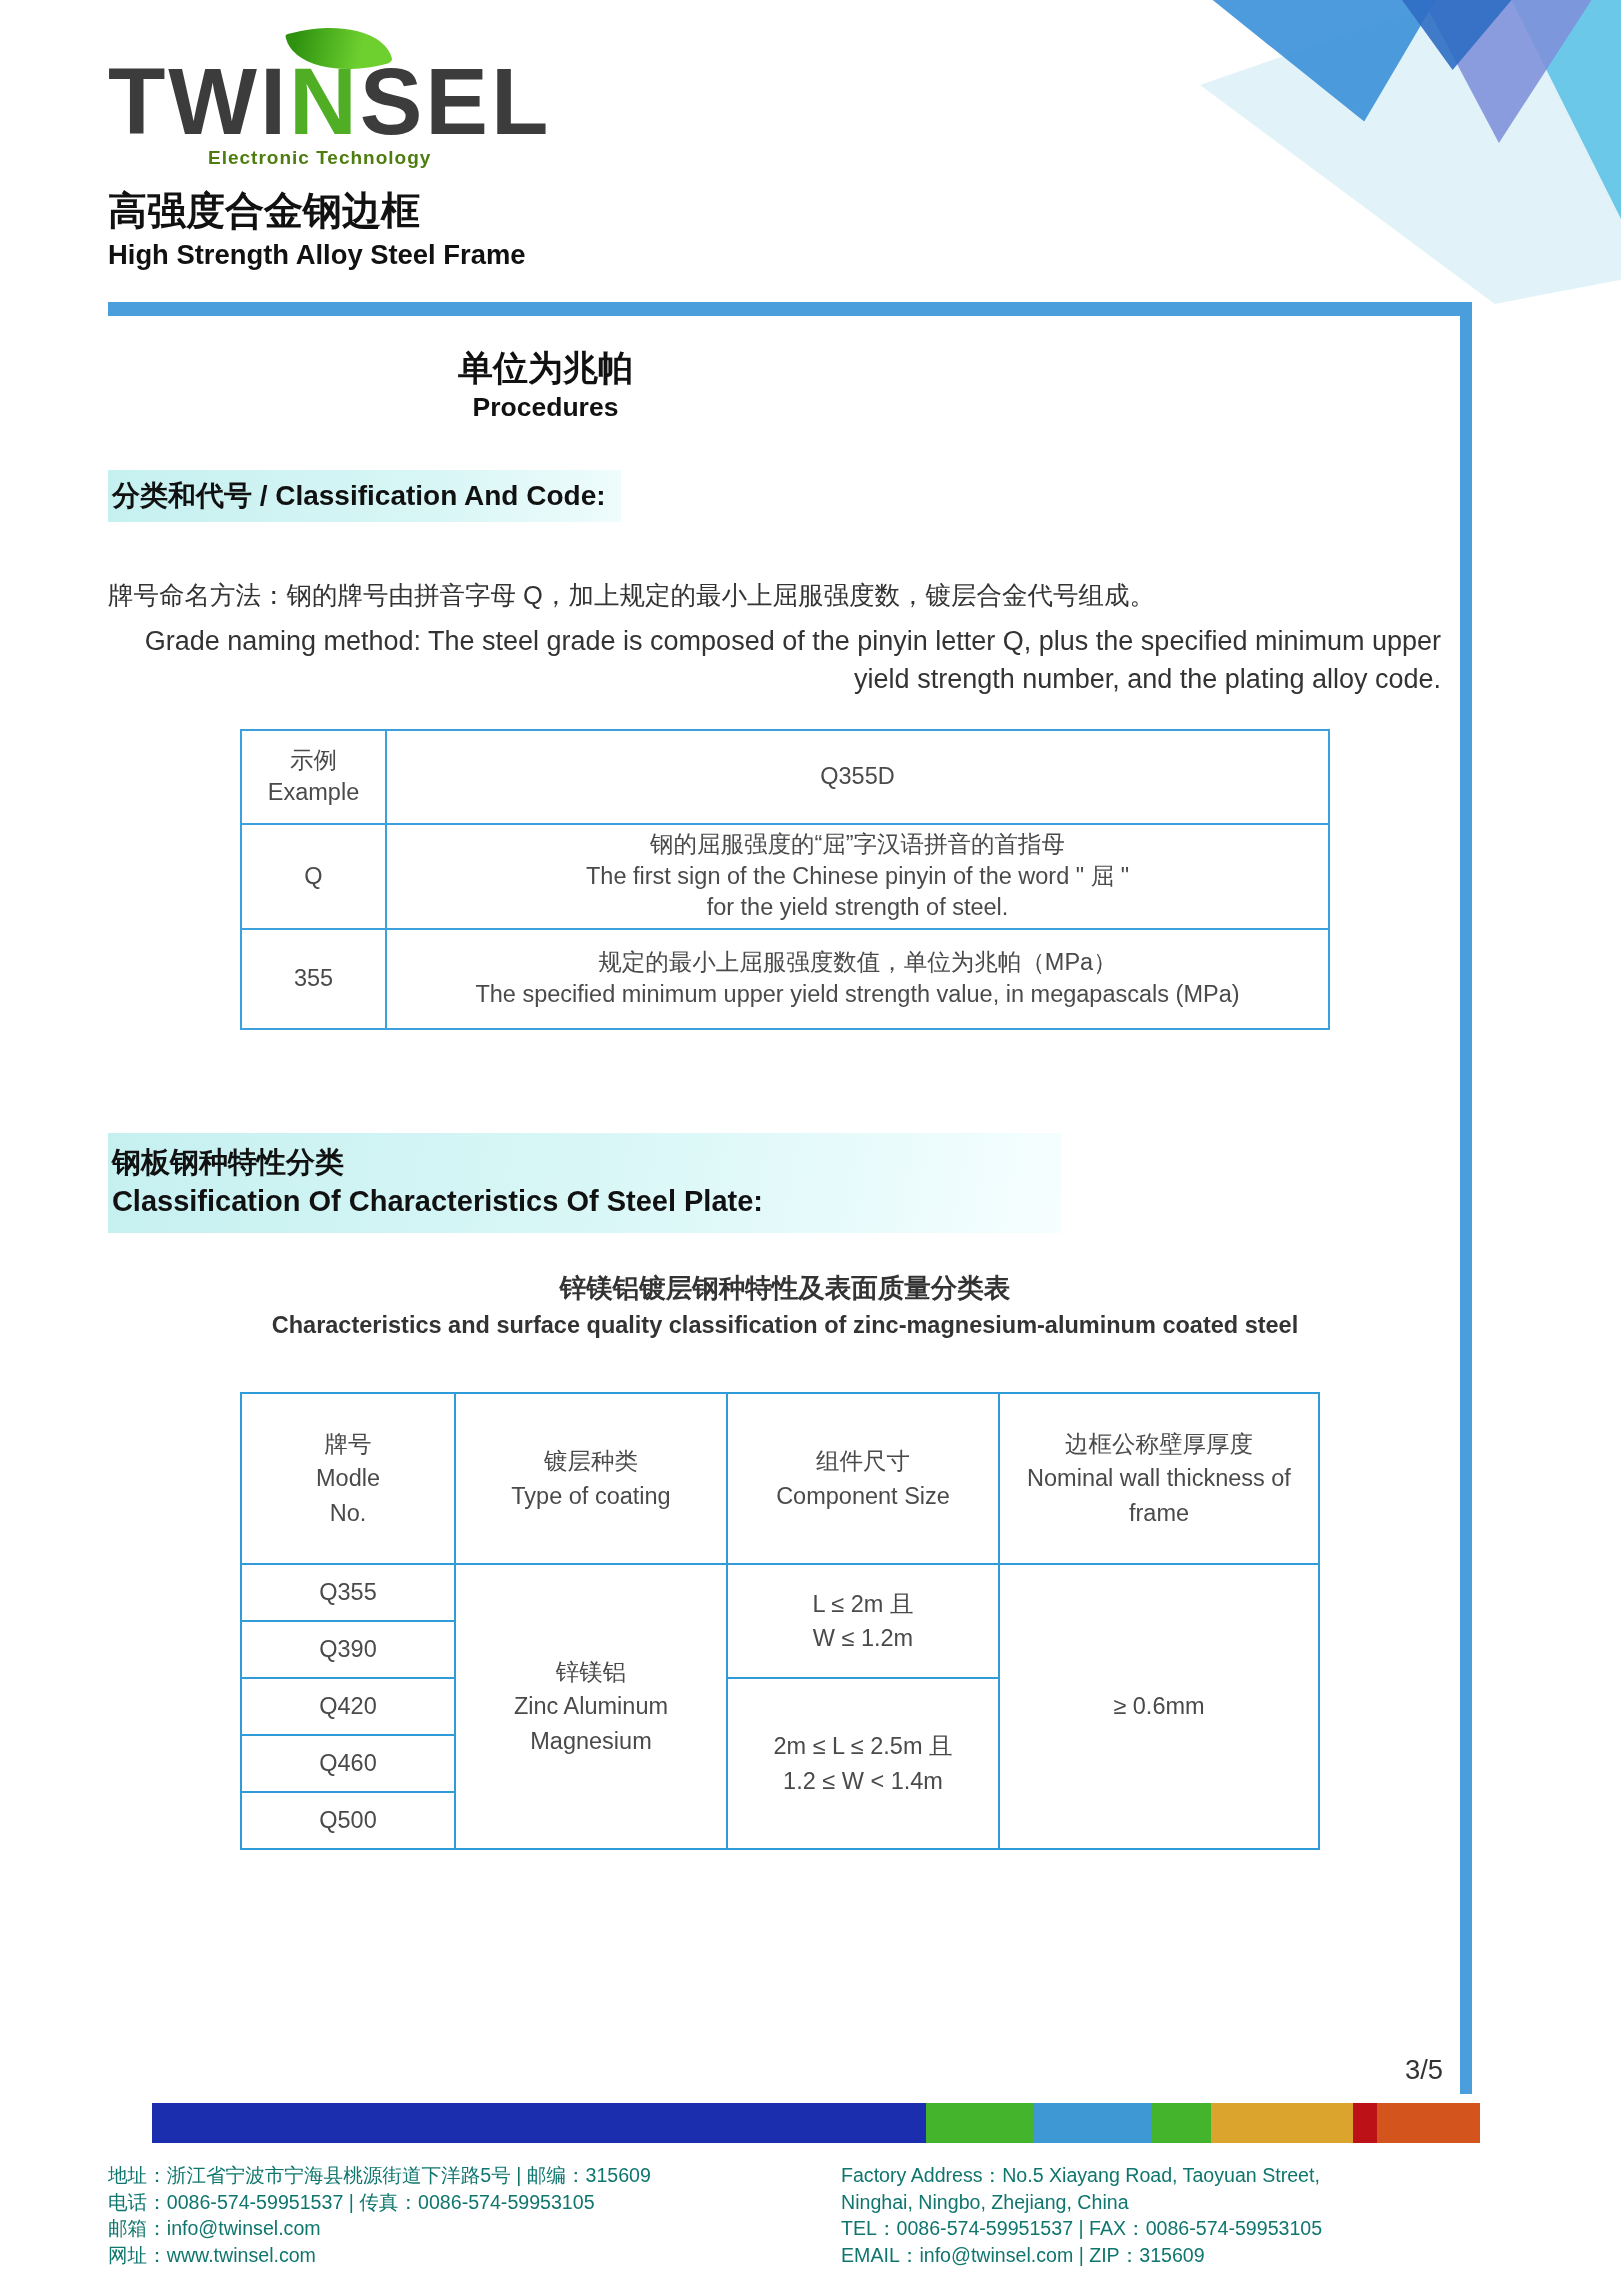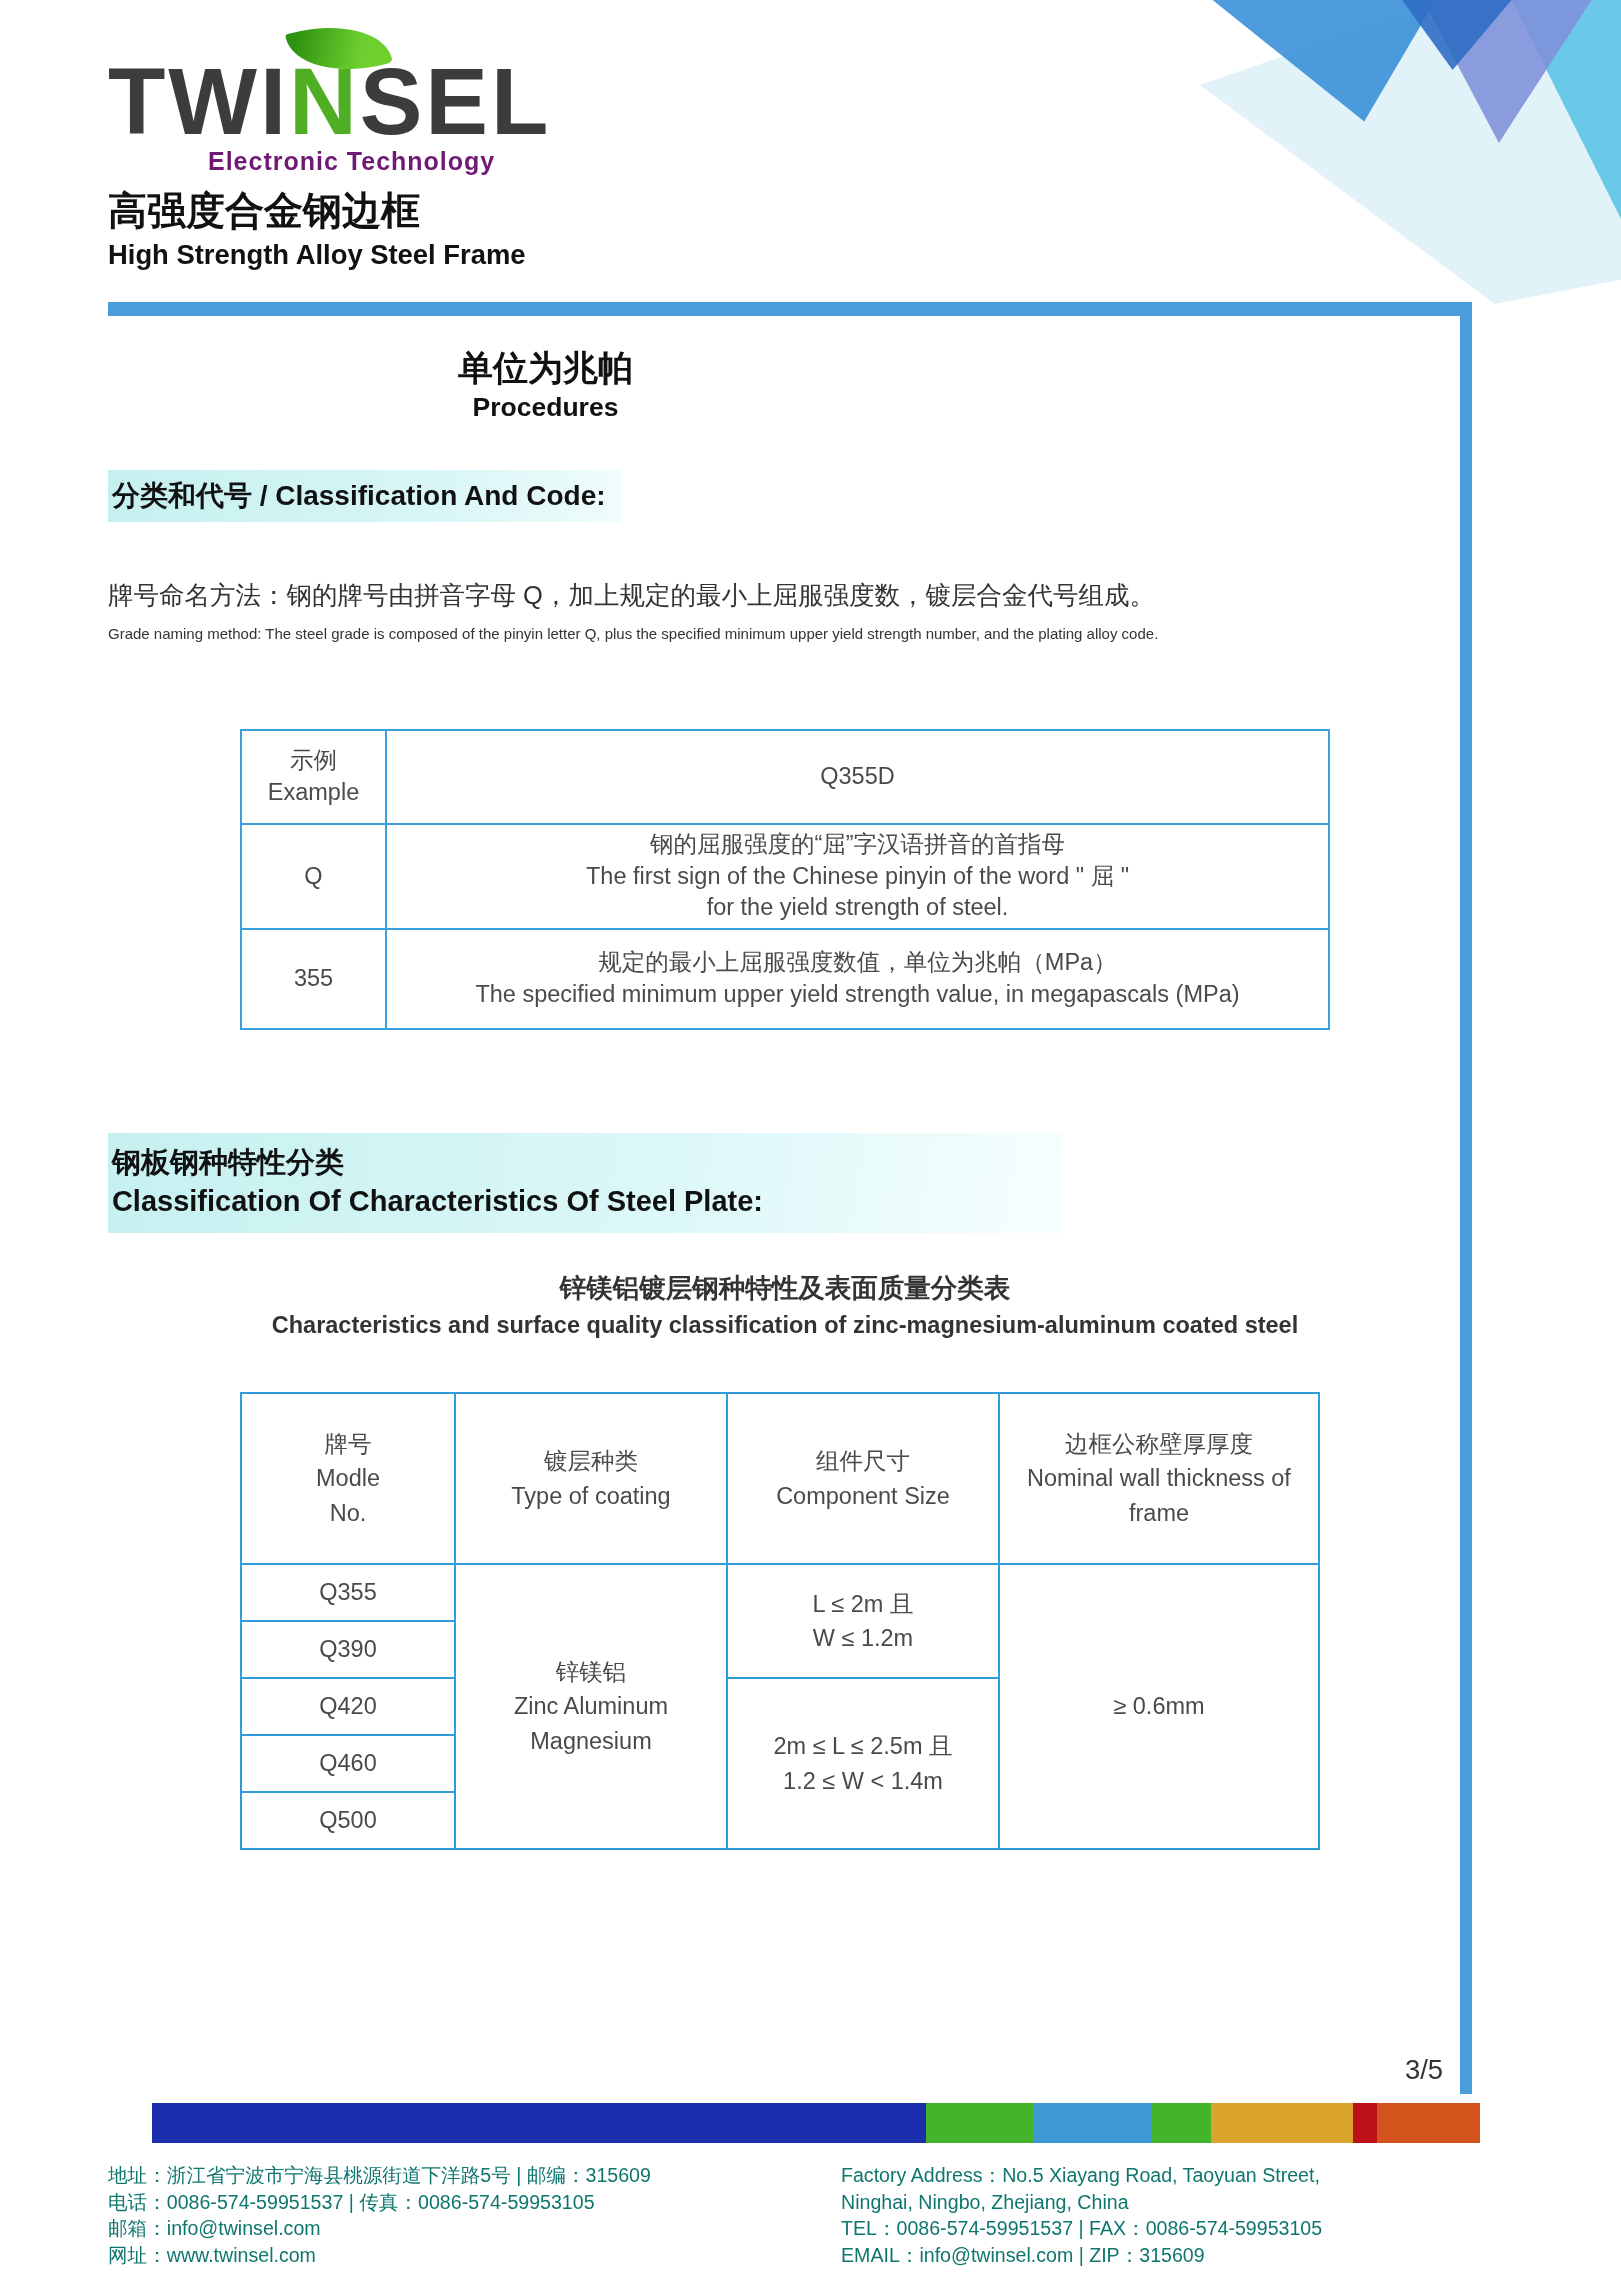--- a/index.html
+++ b/index.html
@@ -18,41 +18,41 @@
   .tri-steel  { background:#3e92d9; opacity:.92; clip-path:polygon(3% 0, 56% 0, 39% 40%); }
   .tri-navy   { background:#2f6ec4; opacity:.9;  clip-path:polygon(48% 0, 74% 0, 60% 23%); }
 
   
   .logo { position:absolute; left:108px; top:27.4px; width:470px; height:147px; }
   .logo-text { position:absolute; left:0; top:27.4px; font-size:94px; line-height:1; font-weight:bold; color:#3c3c3c; letter-spacing:2.9px; }
   .logo-n { color:#4fae24; }
   .leaf { position:absolute; left:182px; top:-5.9px; width:98px; height:53px; z-index:2;
           background:linear-gradient(115deg,#2e9210 10%,#6ed02f 70%);
           border-radius:4% 100% 8% 100%; transform:rotate(-14deg); }
-  .tagline { position:absolute; left:100px; top:120px; font-size:25px; font-weight:bold; color:#701a75; letter-spacing:1px; }
+  .tagline { position:absolute; left:100px; top:120px; font-size:19px; font-weight:bold; color:#4d7c0f; letter-spacing:1px; }
 
   
   .title-zh { left:108px; top:184px; font-size:39px; font-weight:bold; color:#111; }
   .title-en { left:108px; top:239px; font-size:27.4px; font-weight:bold; color:#111; }
 
   .bluebar { left:108px; top:302px; width:1364px; height:13.7px; background:#4a9edb; }
   .vline   { left:1460px; top:302px; width:11.8px; height:1792px; background:#4a9edb; }
 
   .sec-title { left:108px; top:345px; width:875px; text-align:center; }
   .sec-title .zh { font-size:35px; font-weight:bold; color:#111; }
   .sec-title .en { font-size:26.5px; font-weight:bold; color:#111; }
 
   .h1 {
     left:108px; top:470px; font-size:28px; font-weight:bold; color:#111;
     padding:6.9px 15.7px 6.9px 3.9px;
     background:linear-gradient(90deg,#c6f0f0 0%,#d9f6f6 65%,#effcfc 100%);
   }
 
   .para-zh { left:108px; top:578px; width:1313px; font-size:25.5px; color:#333; }
-  .para-en { left:108px; top:623px; width:1333px; font-size:15px; color:#333; line-height:1.4; }
+  .para-en { left:108px; top:623px; width:1333px; font-size:27px; color:#333; line-height:1.4;text-align:right; }
 
   
   .table1 { position:absolute; left:240px; top:720px; width:1090px; border-collapse:collapse; table-layout:fixed;margin-top:9px; }
   .table1 td { border:2.9px solid #3ba0dc; text-align:center; vertical-align:middle;
                font-size:23.5px; color:#4a4a4a; white-space:pre-line; line-height:1.35; padding:3.9px 9.8px; }
   .t1-r0 { height:94px; } .t1-r1 { height:102px; } .t1-r2 { height:100px; }
 
   
   .sec2-head {
     left:108px; top:1133px; width:949px; padding:9.8px 0 11.8px 3.9px;

